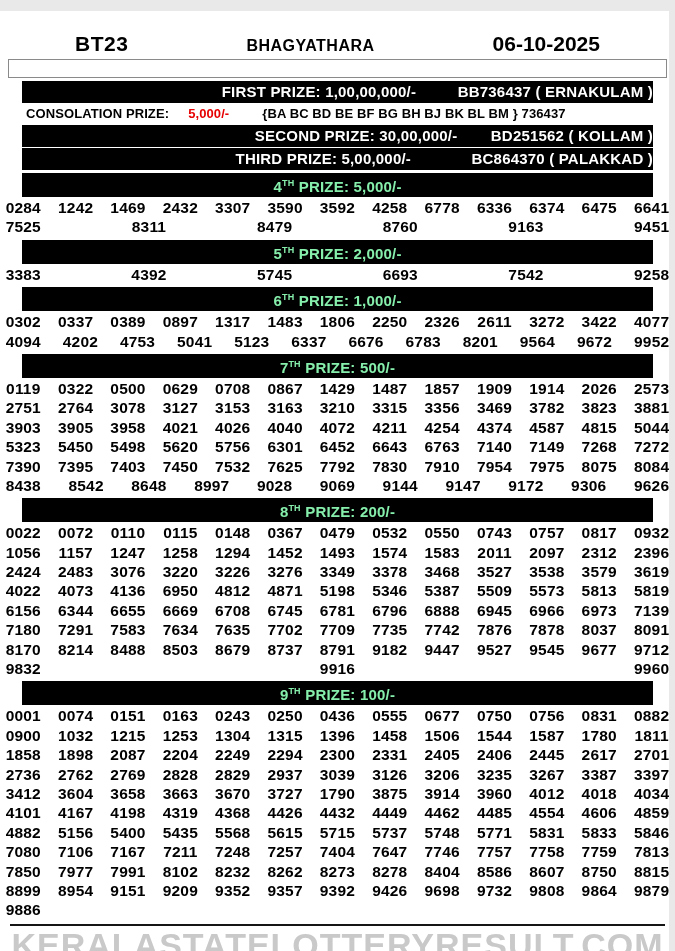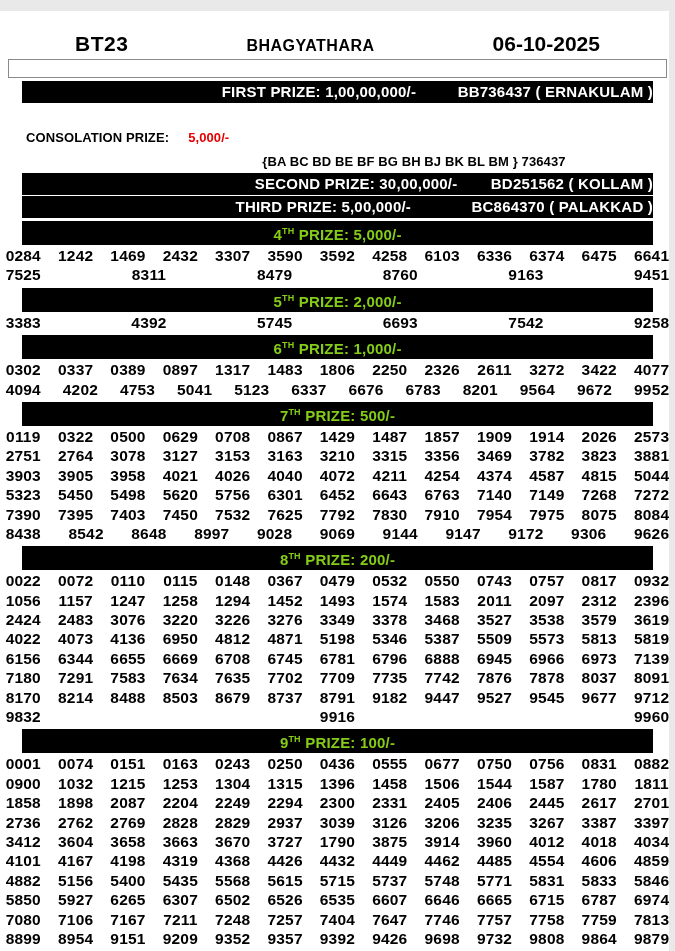--- a/index.html
+++ b/index.html
@@ -38,23 +38,23 @@
     letter-spacing:0.2px;
     justify-content:flex-end;
   }
   .prize-bar .pb-label{width:236px;flex:none;}
   .consolation{
     margin:1px 22px 1px 22px;display:flex;align-items:center;
     font-size:13px;line-height:16px;padding:2px 0 2px 4px;gap:19px;
     letter-spacing:0.1px;
   }
   .consolation .red{color:var(--accent-red);}
-  .consolation .series{margin-left:14px;margin-top:48px;}
+  .consolation .series{margin-left:14px;}
   .section-bar{
-    margin:3px 22px 1px 22px;background:var(--bar-black);color:#84cc16;
+    margin:3px 22px 1px 22px;background:var(--bar-black);color:#86efac;
     text-align:center;font-size:15px;line-height:15px;padding:3px 0;
     letter-spacing:0.2px;
   }
   .section-bar sup{font-size:9px;}
   .num-row{
     display:flex;justify-content:space-between;
     line-height:19.4px;height:19.4px;
   }
   .num{
     width:46.6px;flex:none;text-align:center;
@@ -106,21 +106,21 @@
     <div class="section-bar"><span>4</span><sup>TH</sup><span> PRIZE: 5,000/-</span></div>
     <div class="num-row">
       <span class="num">0284</span>
       <span class="num">1242</span>
       <span class="num">1469</span>
       <span class="num">2432</span>
       <span class="num">3307</span>
       <span class="num">3590</span>
       <span class="num">3592</span>
       <span class="num">4258</span>
-      <span class="num">6103</span>
+      <span class="num">6778</span>
       <span class="num">6336</span>
       <span class="num">6374</span>
       <span class="num">6475</span>
       <span class="num">6641</span>
     </div>
     <div class="num-row">
       <span class="num">7525</span>
       <span class="num">8311</span>
       <span class="num">8479</span>
       <span class="num">8760</span>
@@ -466,50 +466,50 @@
       <span class="num">5615</span>
       <span class="num">5715</span>
       <span class="num">5737</span>
       <span class="num">5748</span>
       <span class="num">5771</span>
       <span class="num">5831</span>
       <span class="num">5833</span>
       <span class="num">5846</span>
     </div>
     <div class="num-row">
-      <span class="num">5850</span>
-      <span class="num">5927</span>
-      <span class="num">6265</span>
-      <span class="num">6307</span>
-      <span class="num">6502</span>
-      <span class="num">6526</span>
-      <span class="num">6535</span>
-      <span class="num">6607</span>
-      <span class="num">6646</span>
-      <span class="num">6665</span>
-      <span class="num">6715</span>
-      <span class="num">6787</span>
-      <span class="num">6974</span>
-    </div>
-    <div class="num-row">
       <span class="num">7080</span>
       <span class="num">7106</span>
       <span class="num">7167</span>
       <span class="num">7211</span>
       <span class="num">7248</span>
       <span class="num">7257</span>
       <span class="num">7404</span>
       <span class="num">7647</span>
       <span class="num">7746</span>
       <span class="num">7757</span>
       <span class="num">7758</span>
       <span class="num">7759</span>
       <span class="num">7813</span>
     </div>
     <div class="num-row">
+      <span class="num">7850</span>
+      <span class="num">7977</span>
+      <span class="num">7991</span>
+      <span class="num">8102</span>
+      <span class="num">8232</span>
+      <span class="num">8262</span>
+      <span class="num">8273</span>
+      <span class="num">8278</span>
+      <span class="num">8404</span>
+      <span class="num">8586</span>
+      <span class="num">8607</span>
+      <span class="num">8750</span>
+      <span class="num">8815</span>
+    </div>
+    <div class="num-row">
       <span class="num">8899</span>
       <span class="num">8954</span>
       <span class="num">9151</span>
       <span class="num">9209</span>
       <span class="num">9352</span>
       <span class="num">9357</span>
       <span class="num">9392</span>
       <span class="num">9426</span>
       <span class="num">9698</span>
       <span class="num">9732</span>

